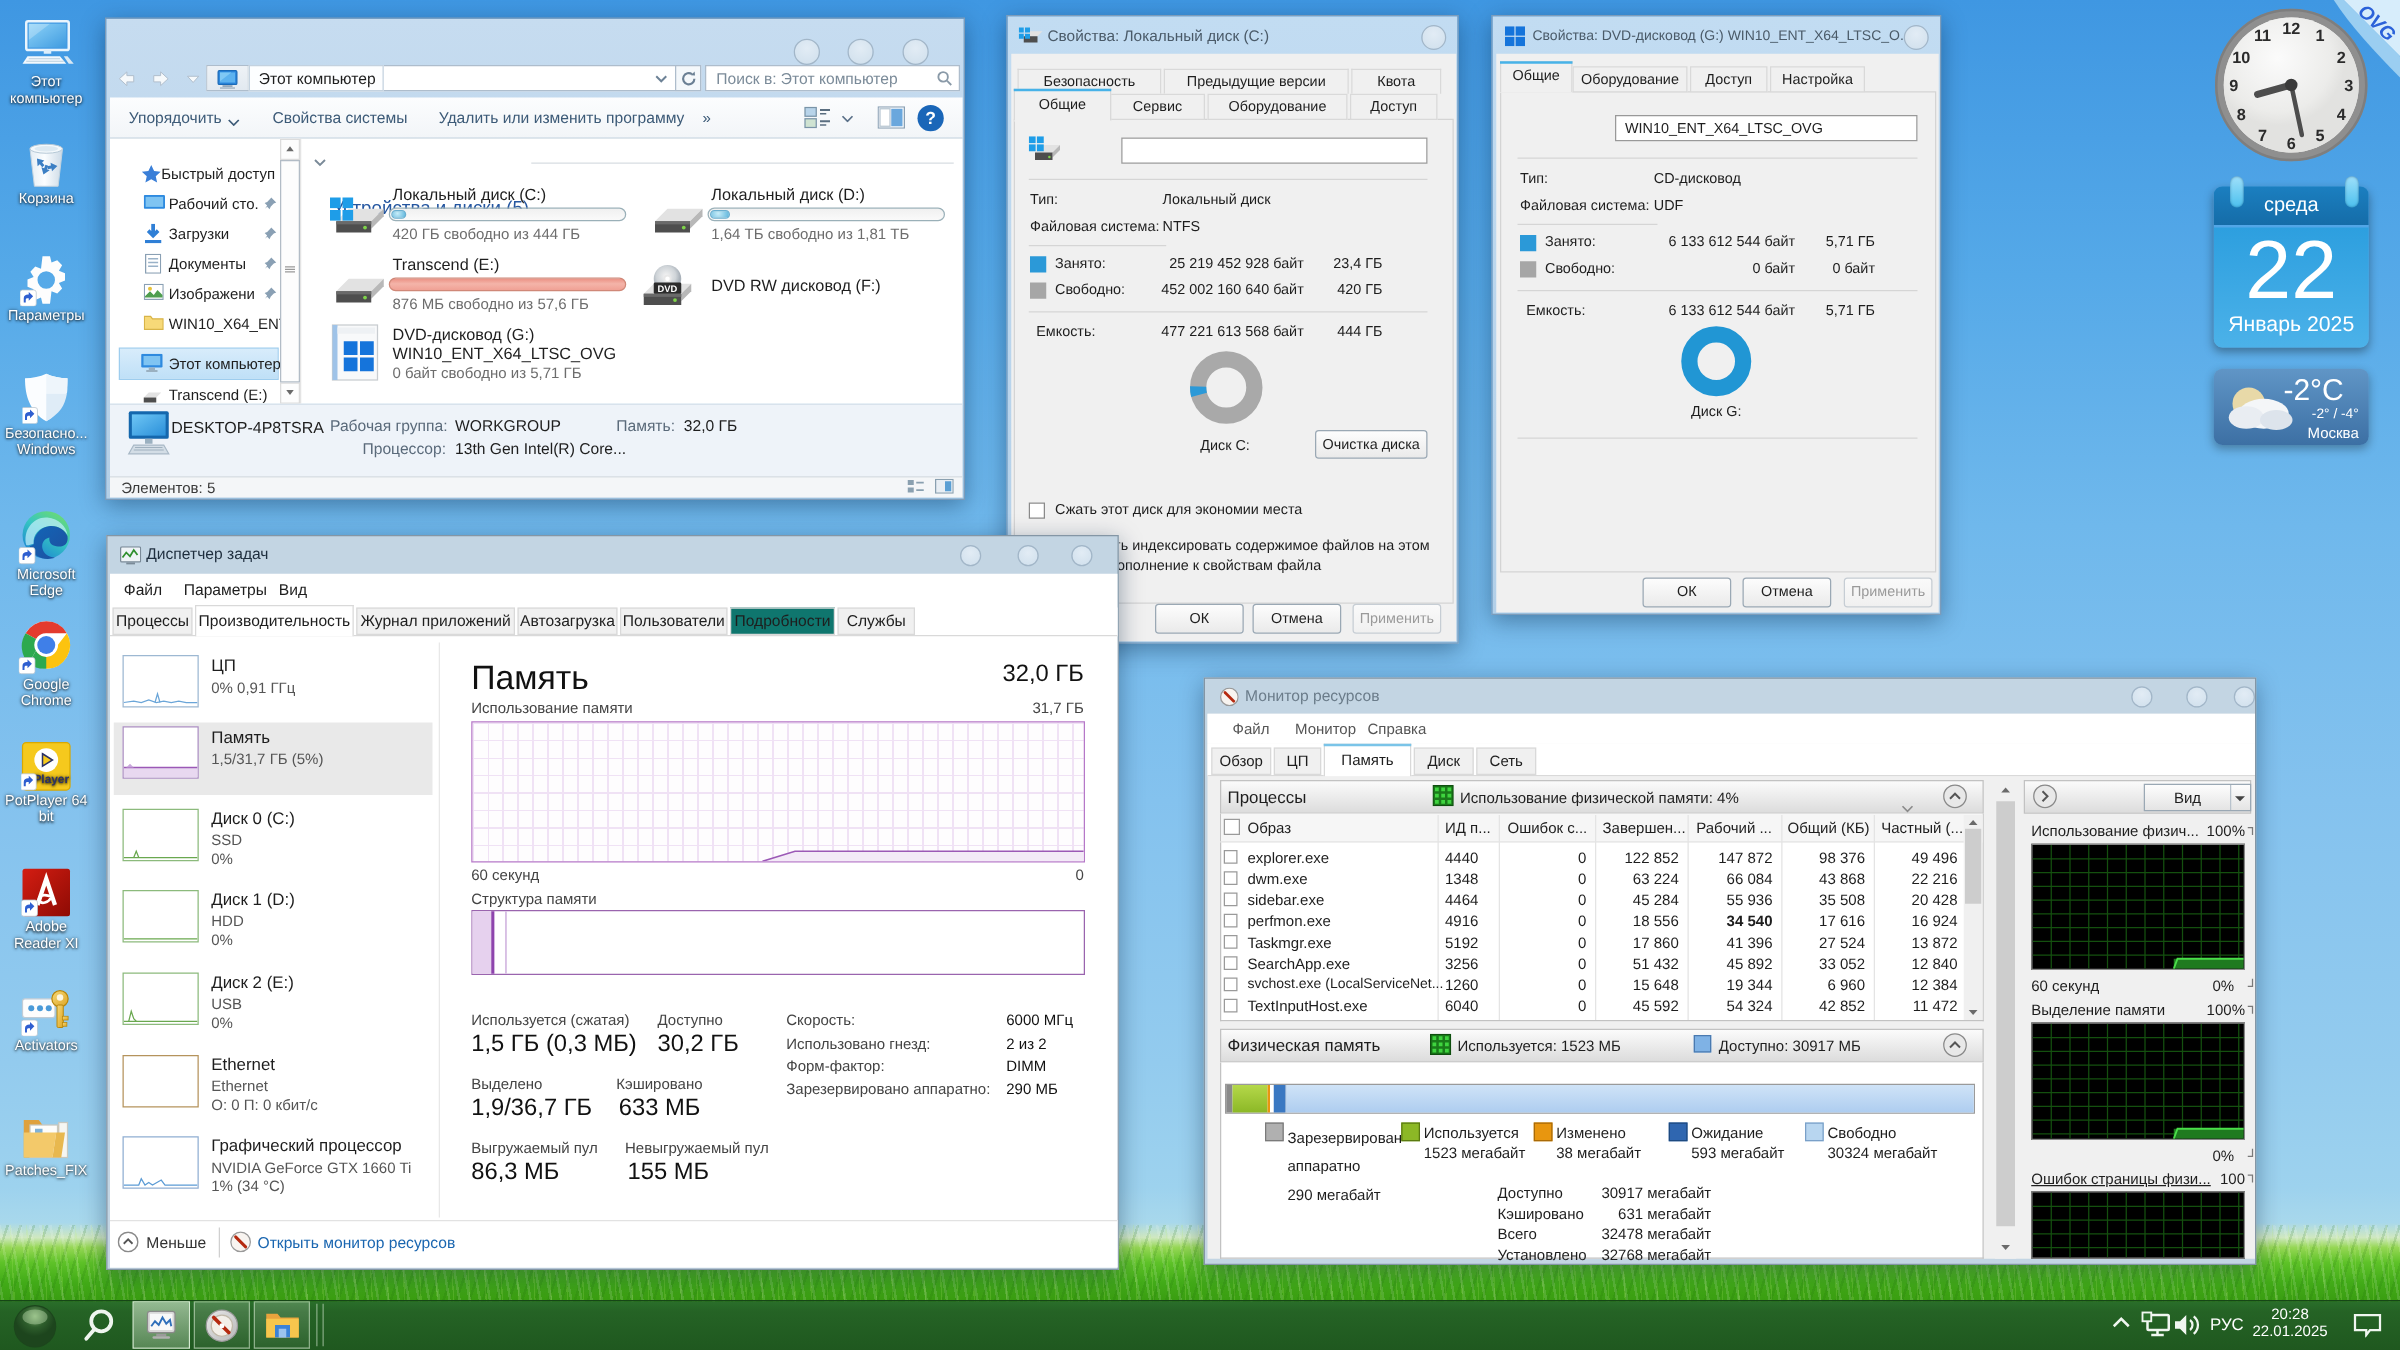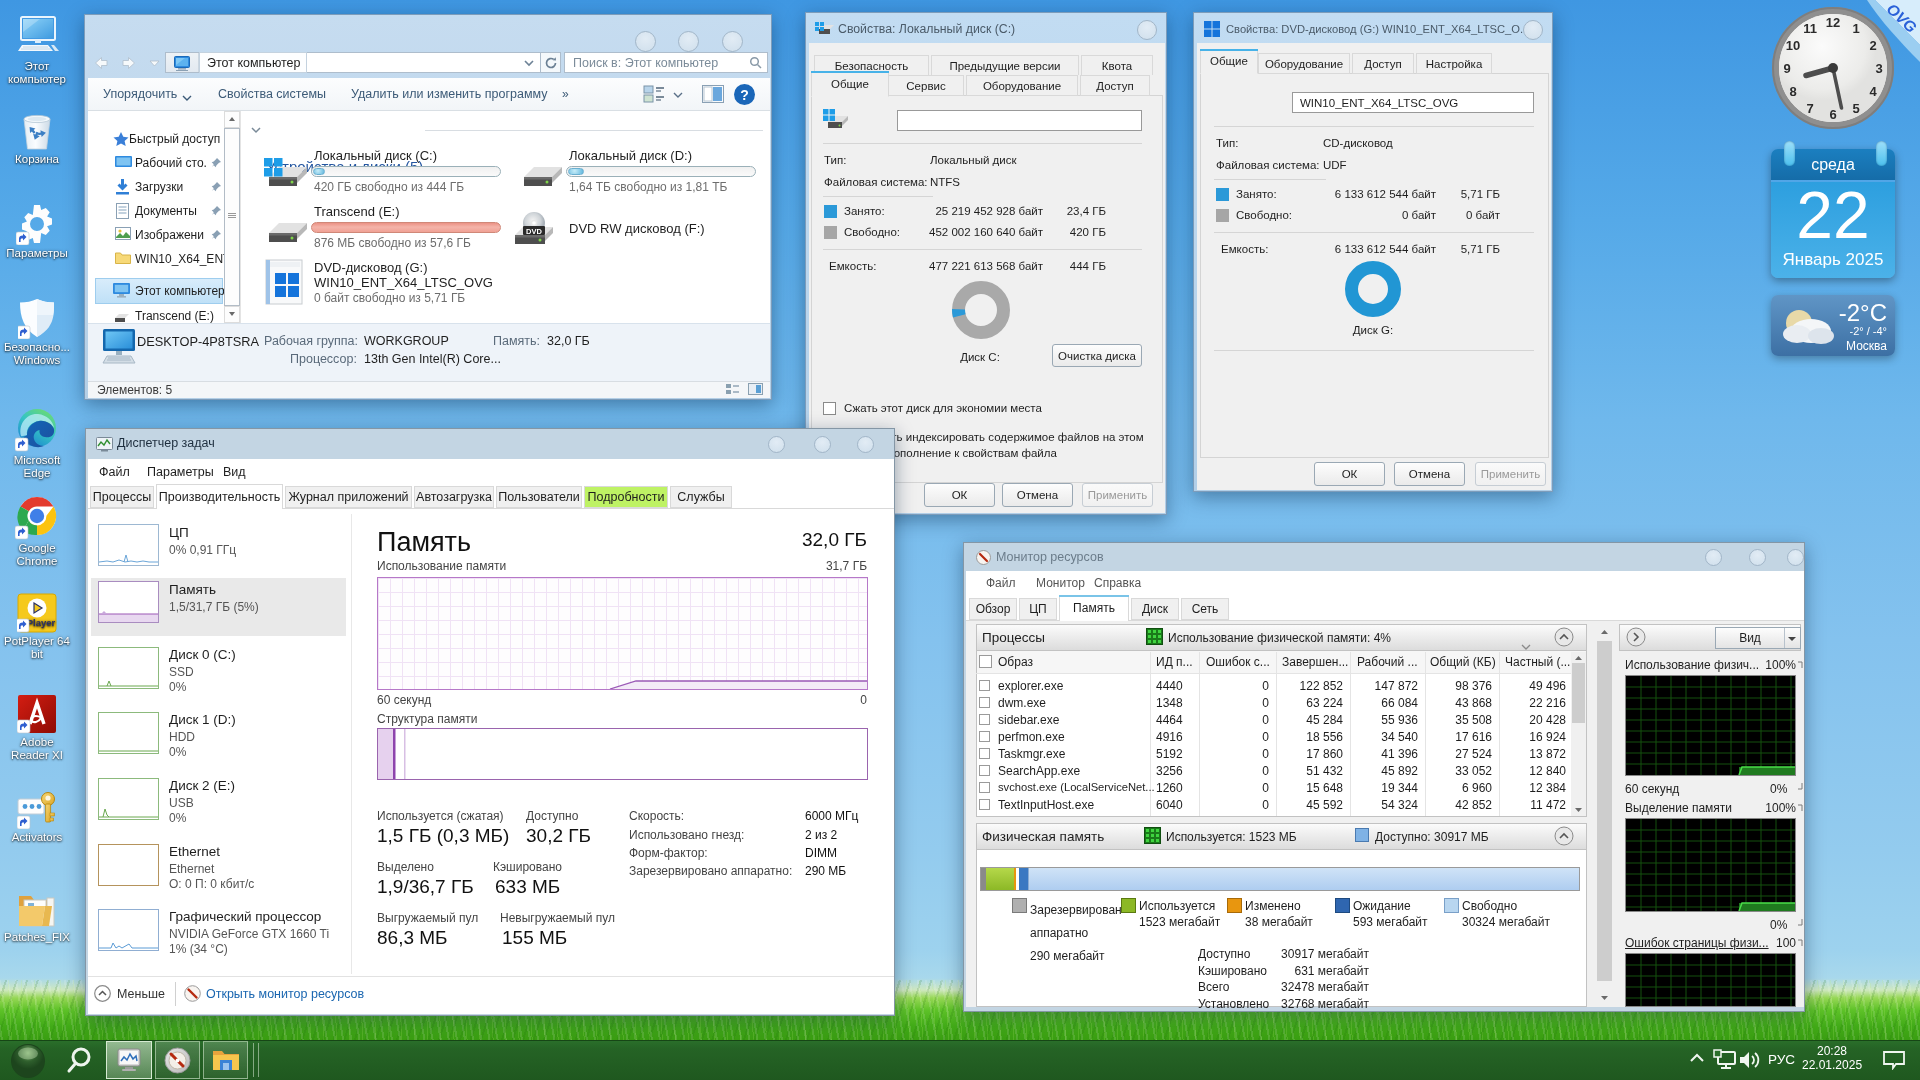--- a/index.html
+++ b/index.html
@@ -82,21 +82,21 @@
 <div class="cal-ring" style="left:1784px;"></div>
 <div class="cal-ring" style="left:1876px;"></div>
 
 <div class="weather">
  <svg class="abs" style="left:6px;top:6px;" width="62" height="50" viewBox="0 0 62 50">
   <circle cx="22" cy="22" r="13" fill="#e8d9a8"></circle>
   <ellipse cx="34" cy="30" rx="20" ry="12" fill="#f4f6f8"></ellipse>
   <ellipse cx="20" cy="33" rx="14" ry="9" fill="#e9edf2"></ellipse>
   <ellipse cx="44" cy="35" rx="13" ry="8" fill="#dde4ec"></ellipse>
  </svg>
- <div class="abs" style="right:8px;top:4px;font-size:24px;">-2°C</div>
+ <div class="abs" style="right:20px;top:4px;font-size:24px;">-2°C</div>
  <div class="abs" style="right:8px;top:30px;font-size:11px;">-2° / -4°</div>
  <div class="abs" style="right:8px;top:44px;font-size:12px;">Москва</div>
 </div>
 
 <div class="dicon" style="left:-1px;top:16px;">
  <svg width="46" height="42" viewBox="0 0 46 42">
   <rect x="7" y="1" width="34" height="23" rx="1.5" fill="none" stroke="#eaf5fd" stroke-width="2"></rect>
   <rect x="9" y="3" width="30" height="19" fill="url(#pcscr)"></rect>
   <defs>
           <linearGradient id="pcscr" x1="0" y1="0" x2="1" y2="1">
@@ -661,21 +661,21 @@
  <div class="abs" style="left:13px;top:36px;font-size:12.5px;color:#1e1e1e;">Файл</div>
  <div class="abs" style="left:61px;top:36px;font-size:12.5px;color:#1e1e1e;">Параметры</div>
  <div class="abs" style="left:137px;top:36px;font-size:12.5px;color:#1e1e1e;">Вид</div>
 
  <div class="abs" style="left:2px;top:57px;width:806px;height:23px;border-bottom:1px solid #d9d9d9;background:#fff;"></div>
  <div class="abs" style="left:4px;top:57px;width:64px;height:22px;background:#f0f0f0;border:1px solid #d9d9d9;font-size:12.5px;text-align:center;line-height:21px;color:#1e1e1e;">Процессы</div>
  <div class="abs" style="left:70px;top:55px;width:127px;height:25px;background:#fff;border:1px solid #d9d9d9;border-bottom:none;font-size:12.5px;text-align:center;line-height:24px;color:#1e1e1e;">Производительность</div>
  <div class="abs" style="left:199px;top:57px;width:127px;height:22px;background:#f0f0f0;border:1px solid #d9d9d9;font-size:12.5px;text-align:center;line-height:21px;color:#1e1e1e;">Журнал приложений</div>
  <div class="abs" style="left:328px;top:57px;width:80px;height:22px;background:#f0f0f0;border:1px solid #d9d9d9;font-size:12.5px;text-align:center;line-height:21px;color:#1e1e1e;">Автозагрузка</div>
  <div class="abs" style="left:410px;top:57px;width:86px;height:22px;background:#f0f0f0;border:1px solid #d9d9d9;font-size:12.5px;text-align:center;line-height:21px;color:#1e1e1e;">Пользователи</div>
- <div class="abs" style="left:498px;top:57px;width:84px;height:22px;background:#bef264;border:1px solid #d9d9d9;font-size:12.5px;text-align:center;line-height:21px;color:#1e1e1e;">Подробности</div>
+ <div class="abs" style="left:498px;top:57px;width:84px;height:22px;background:#0f766e;border:1px solid #d9d9d9;font-size:12.5px;text-align:center;line-height:21px;color:#1e1e1e;">Подробности</div>
  <div class="abs" style="left:584px;top:57px;width:62px;height:22px;background:#f0f0f0;border:1px solid #d9d9d9;font-size:12.5px;text-align:center;line-height:21px;color:#1e1e1e;">Службы</div>
 
  <div class="abs" style="left:265px;top:85px;width:1px;height:460px;background:#e8e8e8;"></div>
  <div class="abs" style="left:5px;top:149px;width:255px;height:58px;background:#e9e9e9;"></div>
  <div class="abs" style="left:12px;top:95px;width:61px;height:42px;background:#fff;border:1px solid #9db8d2;"></div>
  <svg class="abs" style="left:13px;top:96px;" width="59" height="40" viewBox="0 0 59 40">
         <polyline points="0,37 8,36 14,37 20,35 26,37 32,36 38,37 44,36 50,37 59,37" fill="none" stroke="#6aa5d8" stroke-width="1"></polyline>
         <polyline points="25,37 27,30 29,37" fill="none" stroke="#6aa5d8" stroke-width="1"></polyline>
       </svg>
  <div class="abs" style="left:83px;top:96px;font-size:13.5px;color:#1e1e1e;">ЦП</div>
@@ -863,21 +863,21 @@
  <div class="abs" style="left:205px;top:170px;width:100px;text-align:right;font-size:12px;color:#1e1e1e;">0</div>
  <div class="abs" style="left:279px;top:170px;width:100px;text-align:right;font-size:12px;color:#1e1e1e;">45 284</div>
  <div class="abs" style="left:354px;top:170px;width:100px;text-align:right;font-size:12px;color:#1e1e1e;">55 936</div>
  <div class="abs" style="left:428px;top:170px;width:100px;text-align:right;font-size:12px;color:#1e1e1e;">35 508</div>
  <div class="abs" style="left:502px;top:170px;width:100px;text-align:right;font-size:12px;color:#1e1e1e;">20 428</div>
  <div class="abs" style="left:15px;top:188px;width:11px;height:11px;background:#fff;border:1px solid #9a9a9a;"></div>
  <div class="abs" style="left:34px;top:187px;font-size:12px;color:#1e1e1e;white-space:nowrap;">perfmon.exe</div>
  <div class="abs" style="left:192px;top:187px;font-size:12px;color:#1e1e1e;">4916</div>
  <div class="abs" style="left:205px;top:187px;width:100px;text-align:right;font-size:12px;color:#1e1e1e;">0</div>
  <div class="abs" style="left:279px;top:187px;width:100px;text-align:right;font-size:12px;color:#1e1e1e;">18 556</div>
- <div class="abs" style="left:354px;top:187px;width:100px;text-align:right;font-size:12px;color:#1e1e1e;">34 540</div>
+ <div class="abs" style="left:354px;top:187px;width:100px;text-align:right;font-size:12px;color:#1e1e1e;font-weight:bold;">34 540</div>
  <div class="abs" style="left:428px;top:187px;width:100px;text-align:right;font-size:12px;color:#1e1e1e;">17 616</div>
  <div class="abs" style="left:502px;top:187px;width:100px;text-align:right;font-size:12px;color:#1e1e1e;">16 924</div>
  <div class="abs" style="left:15px;top:205px;width:11px;height:11px;background:#fff;border:1px solid #9a9a9a;"></div>
  <div class="abs" style="left:34px;top:204px;font-size:12px;color:#1e1e1e;white-space:nowrap;">Taskmgr.exe</div>
  <div class="abs" style="left:192px;top:204px;font-size:12px;color:#1e1e1e;">5192</div>
  <div class="abs" style="left:205px;top:204px;width:100px;text-align:right;font-size:12px;color:#1e1e1e;">0</div>
  <div class="abs" style="left:279px;top:204px;width:100px;text-align:right;font-size:12px;color:#1e1e1e;">17 860</div>
  <div class="abs" style="left:354px;top:204px;width:100px;text-align:right;font-size:12px;color:#1e1e1e;">41 396</div>
  <div class="abs" style="left:428px;top:204px;width:100px;text-align:right;font-size:12px;color:#1e1e1e;">27 524</div>
  <div class="abs" style="left:502px;top:204px;width:100px;text-align:right;font-size:12px;color:#1e1e1e;">13 872</div>

